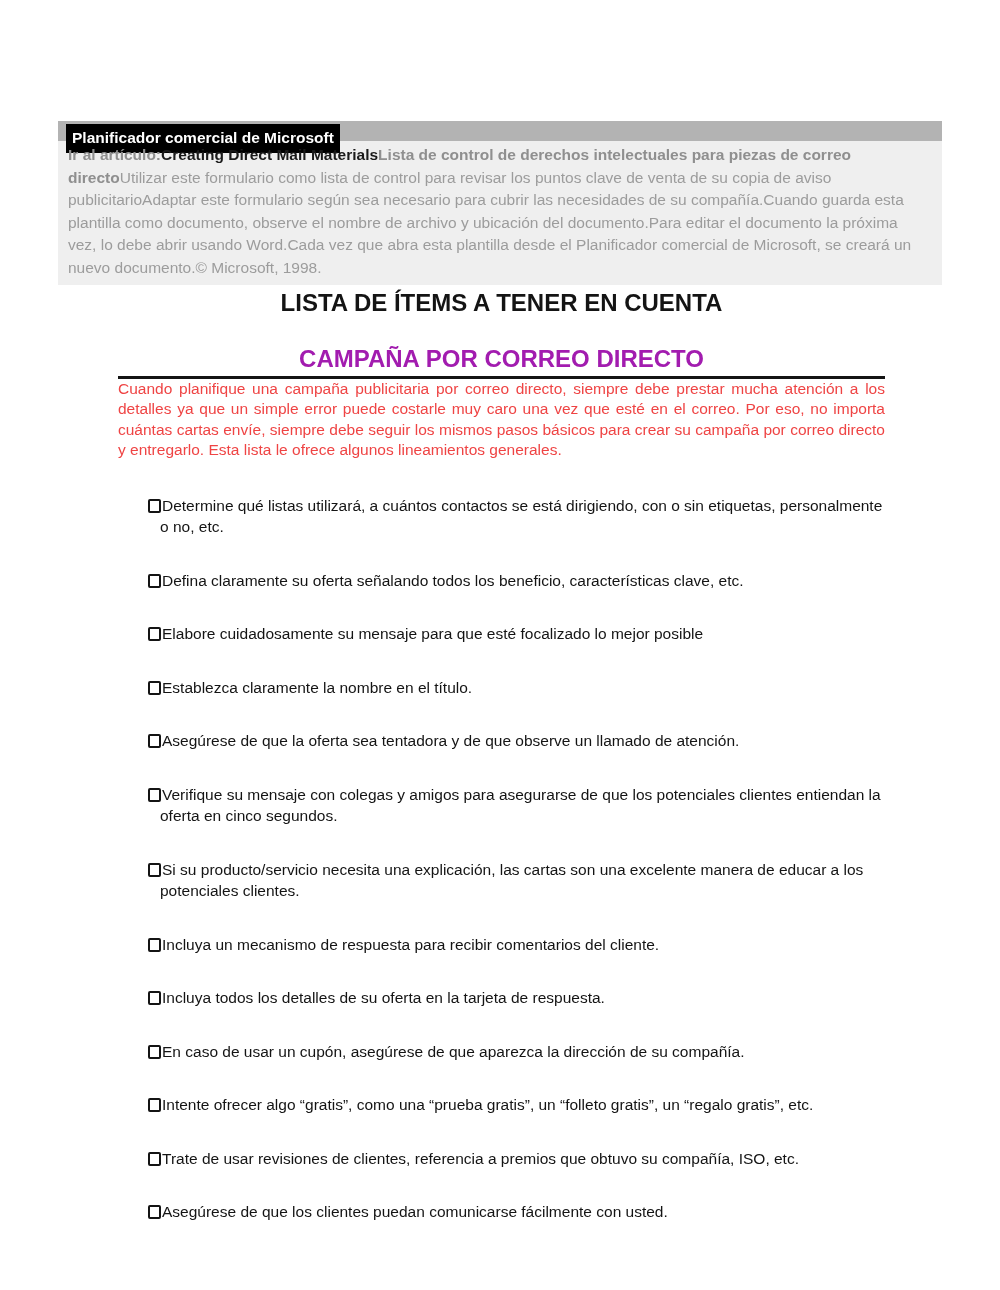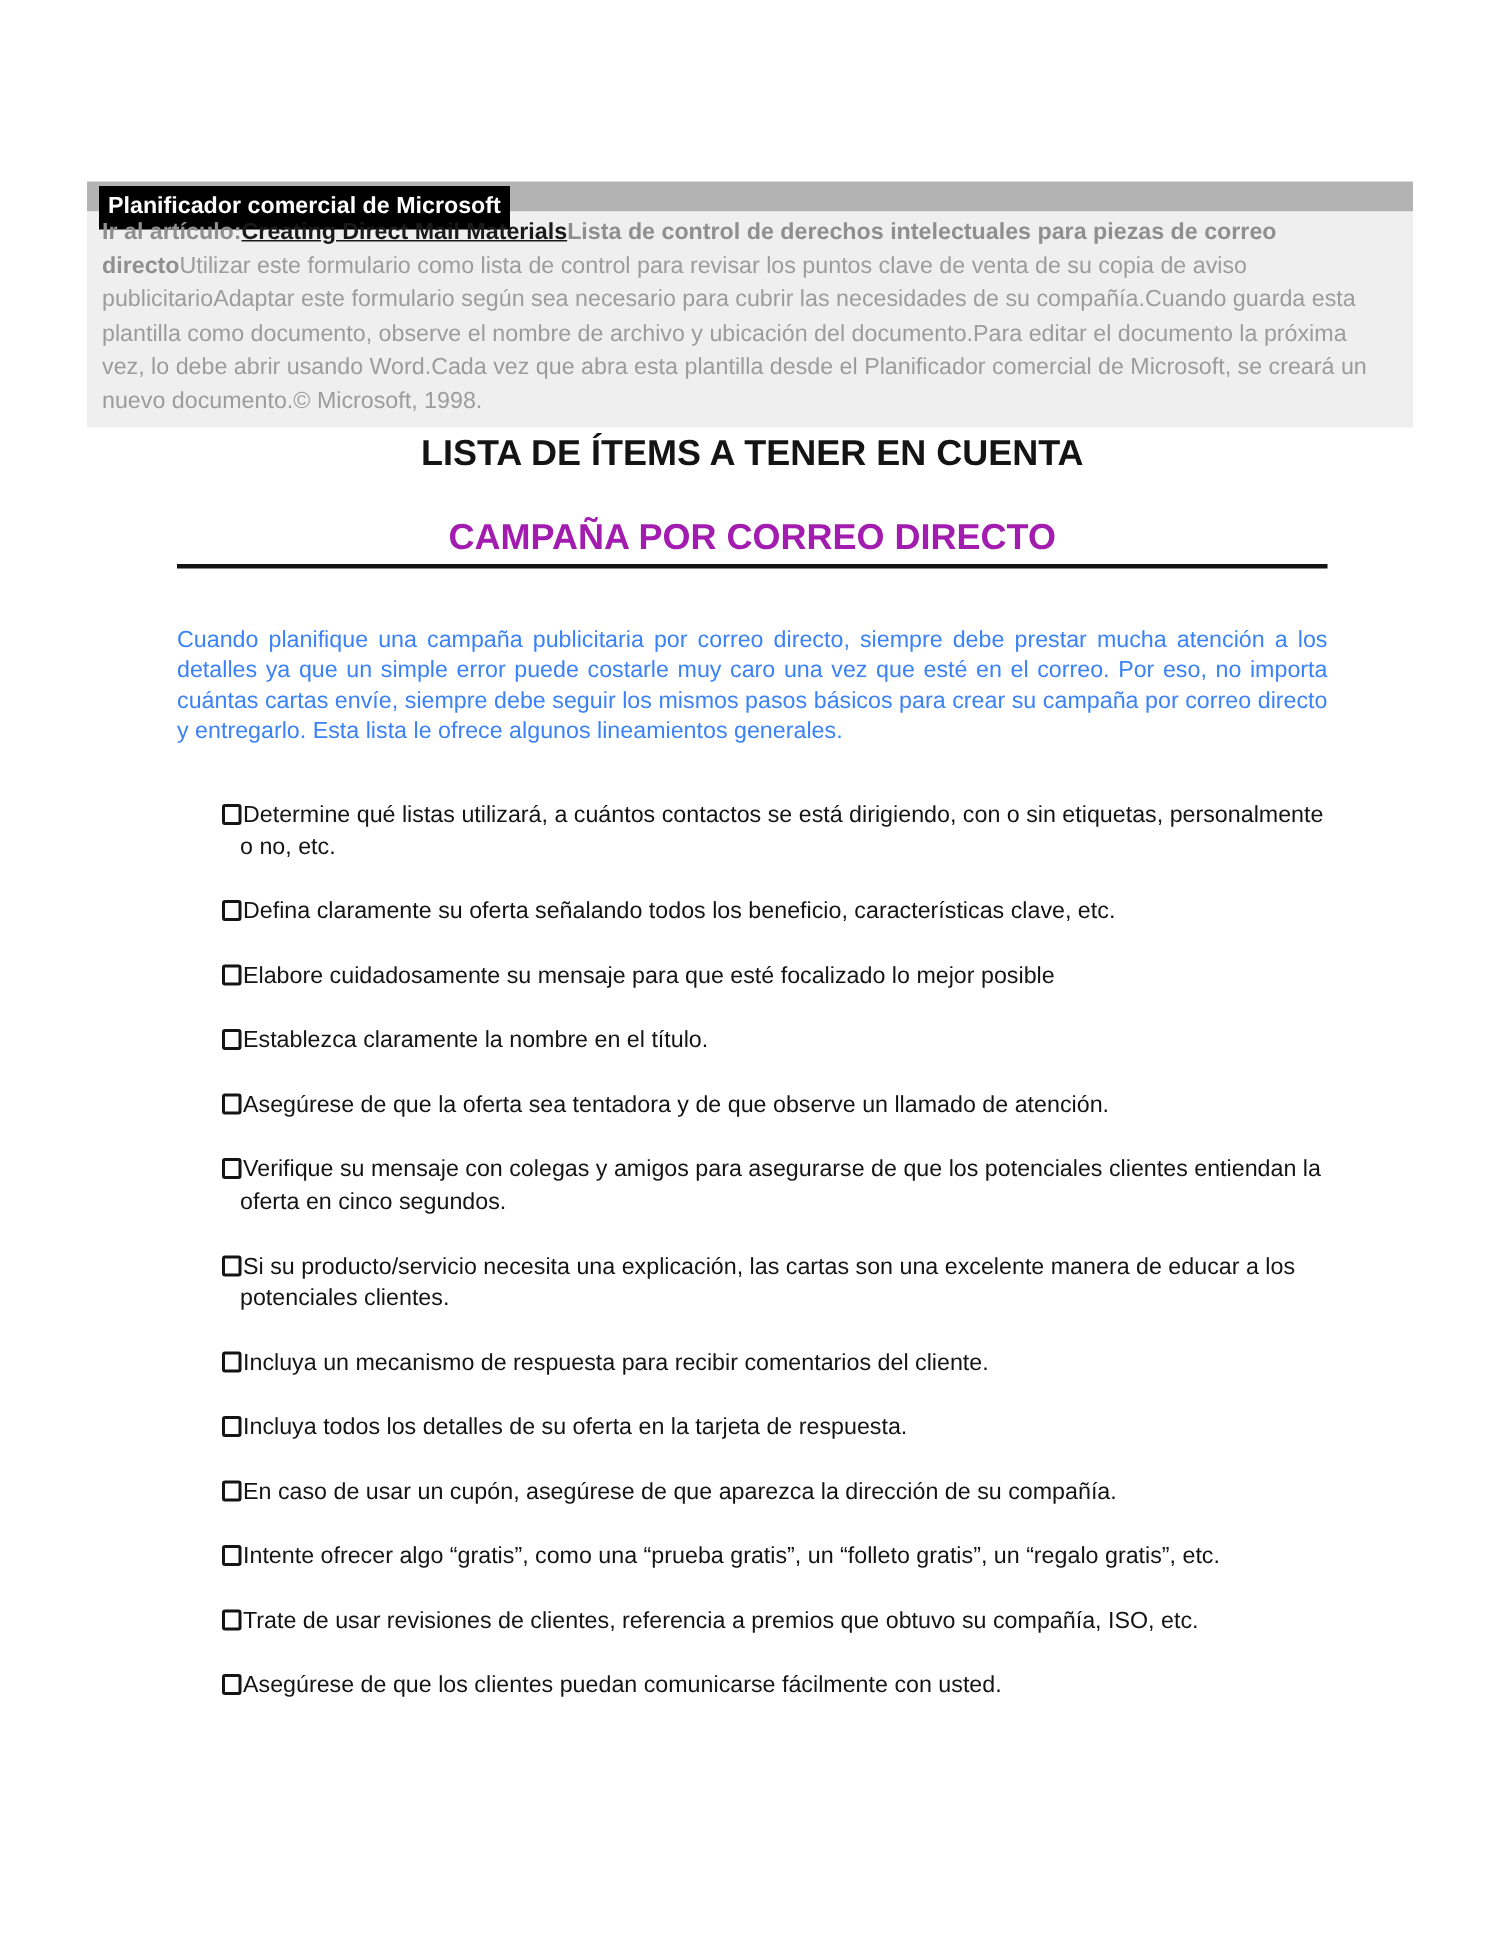--- a/index.html
+++ b/index.html
@@ -34,21 +34,20 @@
     padding: 3px 12px 5px 10px;
     font-size: 15.5px;
     line-height: 22.6px;
     color: #9c9c9c;
     text-align: left;
   }
   .intro-bold { font-weight: bold; color: #8f8f8f; text-align: center; }
   .intro-link {
     font-weight: bold;
     color: #1a1a1a;
-    text-decoration: underline;
     cursor: pointer;
   }
   
   .content { margin: 0 115px 0 118px; width: 767px; }
   .title-1 {
     margin-top: 4px;
     text-align: center;
     font-size: 24px;
     line-height: 28px;
     font-weight: bold;
@@ -58,35 +57,35 @@
     margin-top: 28px;
     text-align: center;
     font-size: 24px;
     line-height: 28px;
     font-weight: bold;
     color: #a21caf;
     padding-bottom: 3px;
     border-bottom: 3px solid #141414;
   }
   .lead {
-    margin-top: 38px;
     font-size: 15.5px;
     line-height: 20.5px;
     text-align: justify;
-    color: #3b82f6;
+    color: #ef4444;
   }
   
   .checklist { margin: 34px 0 0 30px; }
   .check-item {
     padding-left: 12px;
     text-indent: -12px;
     font-size: 15.5px;
     line-height: 21.5px;
     margin-bottom: 21.5px;
     color: #141414;
+    margin-top: 32px;
   }
   .checkbox {
     display: inline-block;
     width: 13px;
     height: 14px;
     border: 2px solid #141414;
     border-radius: 2px;
     margin-right: 1px;
     vertical-align: -2px;
     background: #ffffff;

